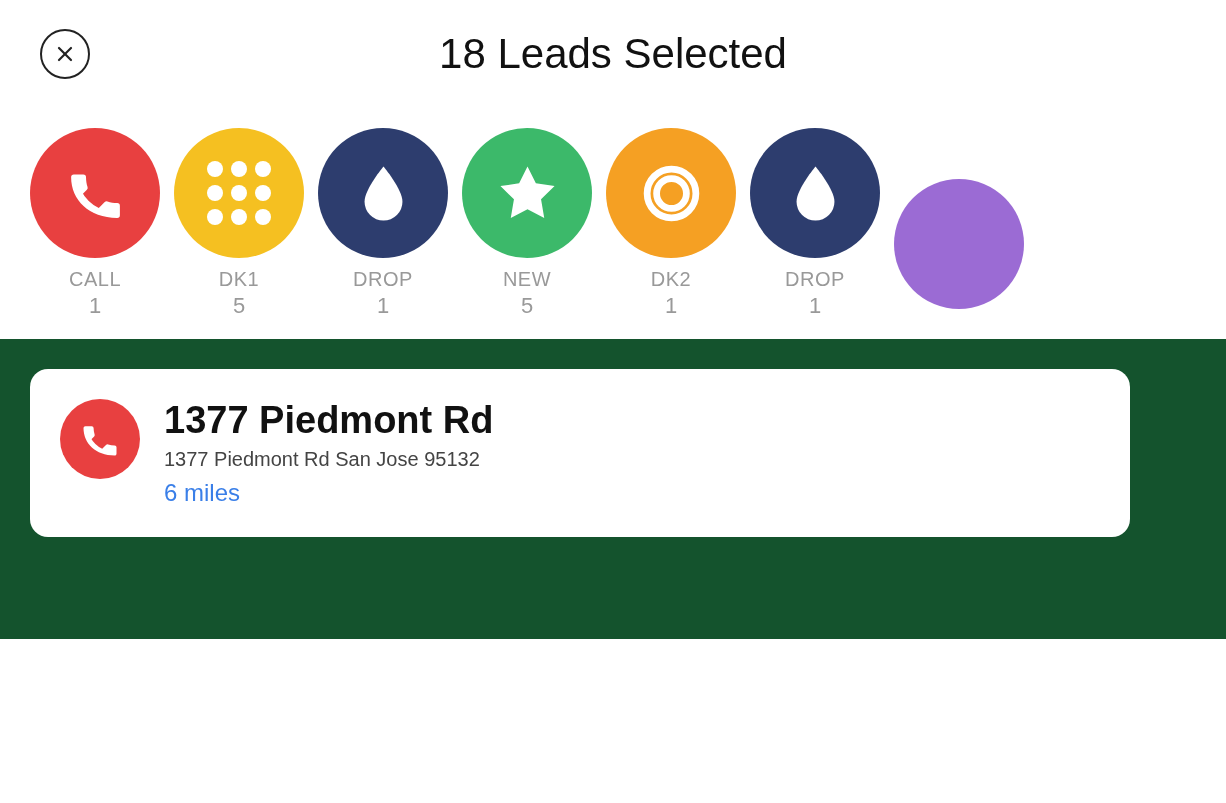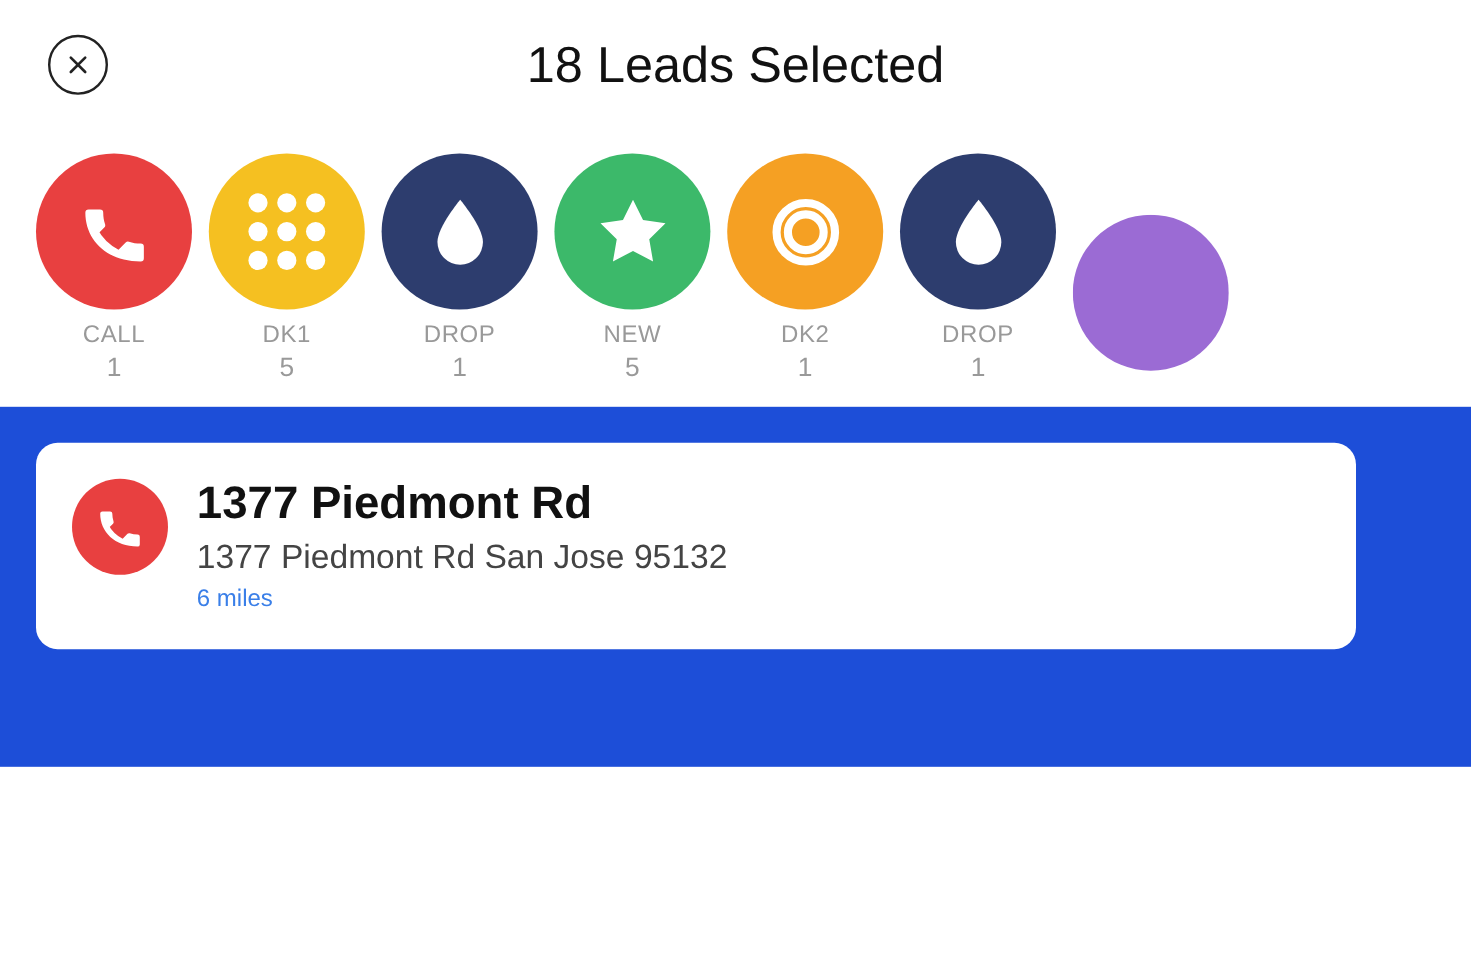--- a/index.html
+++ b/index.html
@@ -111,21 +111,21 @@
 
     .dot {
       width: 16px;
       height: 16px;
       border-radius: 50%;
       background: white;
     }
 
     
     .bottom-section {
-      background: #1d4ed8;
+      background: #14532d;
       flex: 1;
       padding: 30px 30px 30px 30px;
       min-height: 300px;
     }
 
     .lead-card {
       background: #ffffff;
       border-radius: 18px;
       padding: 30px 30px 30px 30px;
       display: flex;
@@ -158,27 +158,27 @@
       gap: 6px;
     }
 
     .lead-address-title {
       font-size: 38px;
       font-weight: 800;
       color: #111;
     }
 
     .lead-address-sub {
-      font-size: 28px;
+      font-size: 20px;
       color: #444;
       font-weight: 400;
     }
 
     .lead-distance {
-      font-size: 20px;
+      font-size: 24px;
       color: #3A7FE8;
       font-weight: 400;
       margin-top: 2px;
     }
 
     
     .action-item-partial {
       min-width: 70px;
       overflow: hidden;
     }

